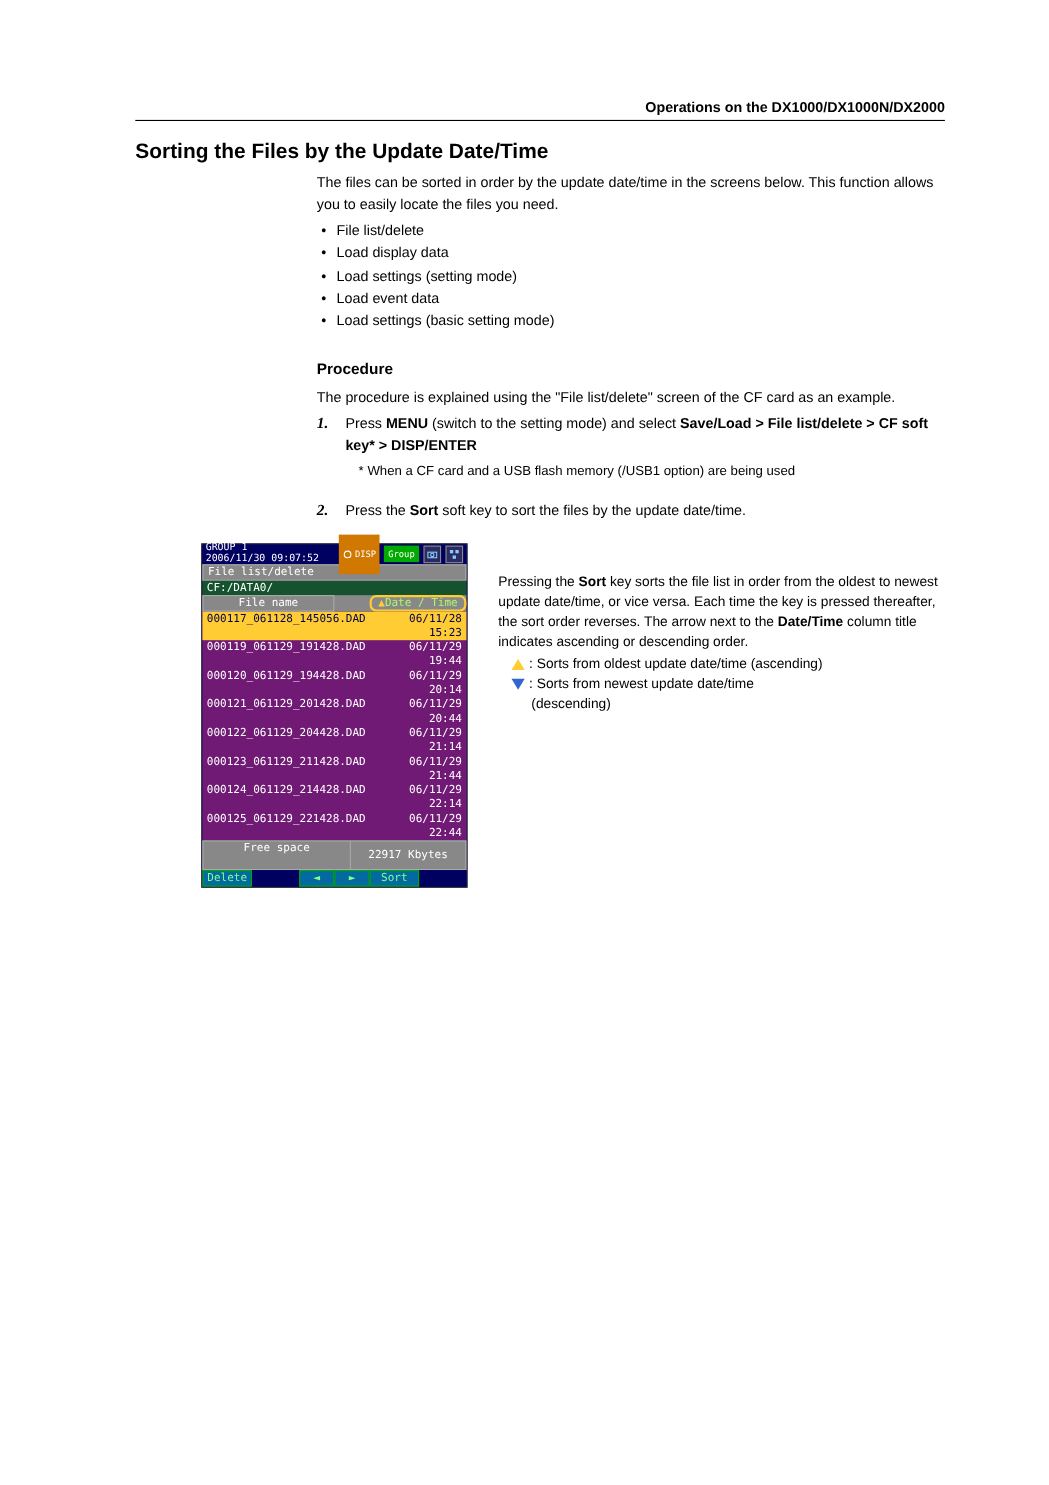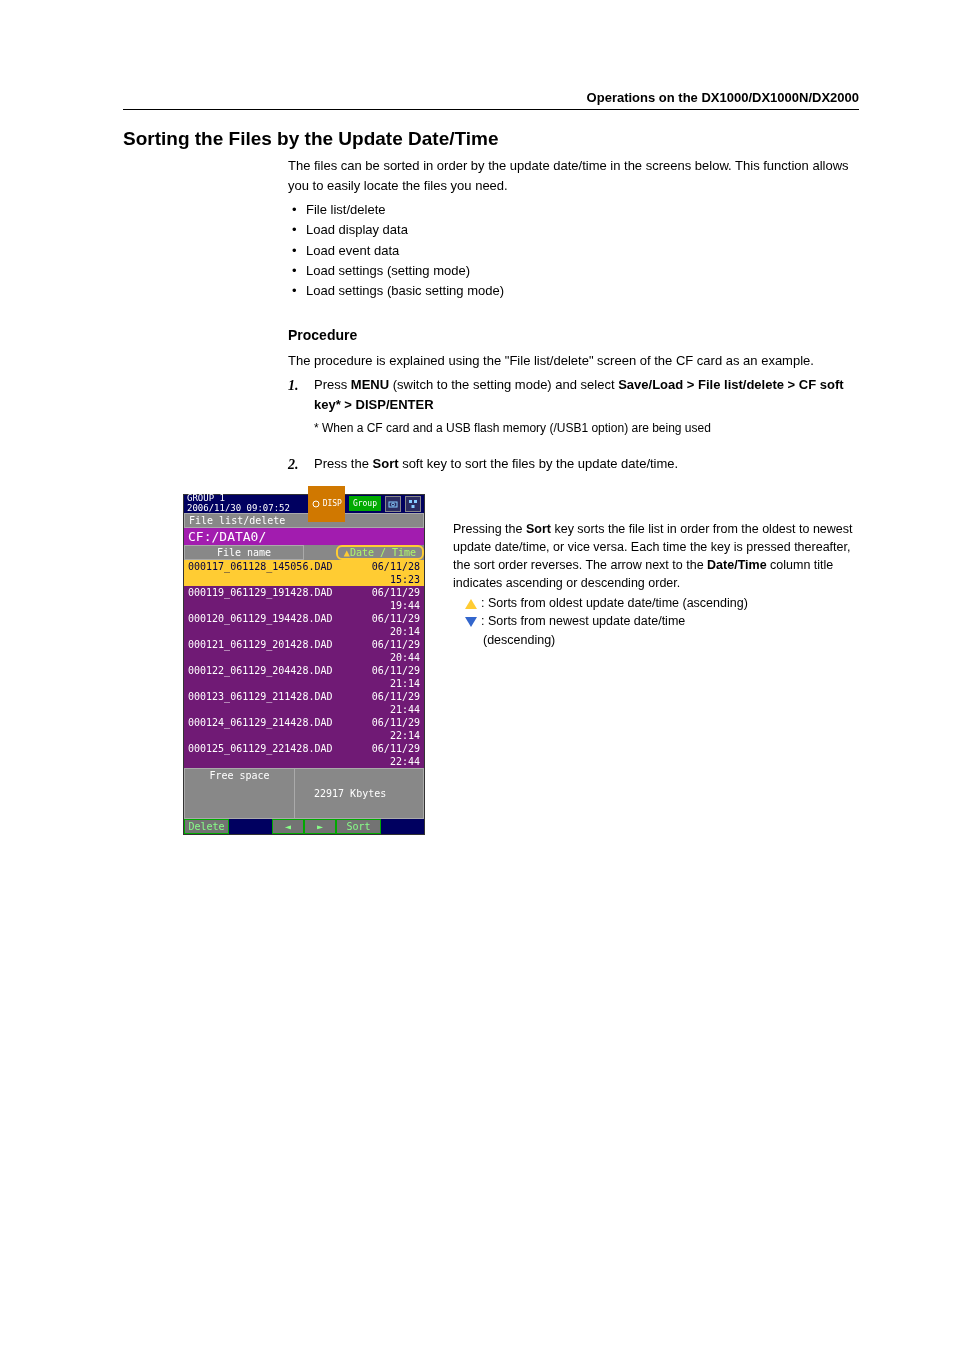--- a/index.html
+++ b/index.html
@@ -66,20 +66,21 @@
     position: absolute;
     left: 0;
     top: 0;
     font-style: italic;
     font-weight: bold;
     font-family: Georgia, 'Times New Roman', serif;
     font-size: 14px;
   }
   .footnote {
     font-size: 12px;
+    margin-left: 12px;
     margin-top: 4px;
   }
   .screenshot-row {
     display: flex;
     align-items: flex-start;
     margin-top: 10px;
   }
   
   .device {
     width: 240px;
@@ -104,21 +105,21 @@
     background: #d07800; color:#fff; font-size:8px; padding:13px 3px; display:inline-flex; align-items:center; gap:2px;
   }
   .dev-top .tag-green { background:#0a0; color:#fff; font-size:8px; padding:3px 4px; }
   .dev-top .tag-ico {
     width:14px; height:14px; background:#2b2b60; border:1px solid #888; display:inline-flex; align-items:center; justify-content:center;
   }
   .dev-title {
     background:#888; color:#fff; padding:1px 4px; border:1px solid #aaa; font-size:10px;
   }
   .dev-path {
-    background:#a21caf; color:#fff; padding:1px 4px; font-size:13px;
+    background:#14532d; color:#fff; padding:1px 4px; font-size:10px;
   }
   .dev-header-row {
     display:flex; background:#888;gap:32px;
   }
   .dev-header-row .c1 {
     flex:1; text-align:center; color:#fff; padding:1px 2px; border:1px solid #aaa; font-size:10px;
   }
   .dev-header-row .c2 {
     width:80px; text-align:center; color:#aef76a; background:#888; border:2px solid #ffcc33; border-radius:6px; padding:0 2px; font-size:10px;
   }
@@ -128,26 +129,26 @@
   .dev-row {
     display:flex; font-size:10px; padding:0 4px; line-height:13px;
   }
   .dev-row.sel { background:#ffcc33; color:#004; }
   .dev-row .fn { flex:1; }
   .dev-row .dtm { width:80px; text-align:right; }
   .dev-free {
     display:flex; background:#888; color:#fff; font-size:10px; border:1px solid #aaa;
   }
   .dev-free .l { flex:1; text-align:center; padding:1px; }
-  .dev-free .r { width:90px; text-align:left; padding:19px; border-left:1px solid #aaa; }
+  .dev-free .r { width:90px; text-align:center; padding:7px; border-left:1px solid #aaa; }
   .dev-softkeys {
     display:flex; background:#000060;
   }
   .sk {
-    background:#737373; color:#8f8; font-size:10px; text-align:center; border:1px solid #0a0; flex:1; padding:1px 2px;
+    background:#0369a1; color:#8f8; font-size:10px; text-align:center; border:1px solid #0a0; flex:1; padding:1px 2px;
   }
   .sk.arrow { flex:0 0 26px; }
   
   .explain {
     margin-left: 28px;
     font-size: 12.5px;
     line-height: 1.45;
     flex:1;
     padding-top: 26px;
   }
@@ -175,22 +176,22 @@
 <div class="page">
   <div class="header-line">Operations on the DX1000/DX1000N/DX2000</div>
 
   <h1>Sorting the Files by the Update Date/Time</h1>
 
   <div class="body-block">
     <div>The files can be sorted in order by the update date/time in the screens below. This function allows you to easily locate the files you need.</div>
     <ul class="bullets">
       <li>File list/delete</li>
       <li>Load display data</li>
+      <li>Load settings (setting mode)</li>
       <li>Load event data</li>
-      <li>Load settings (setting mode)</li>
       <li>Load settings (basic setting mode)</li>
     </ul>
 
     <h2>Procedure</h2>
     <div>The procedure is explained using the "File list/delete" screen of the CF card as an example.</div>
 
     <ol class="steps">
       <li>
         <span class="stepnum">1.</span>
         <span>

